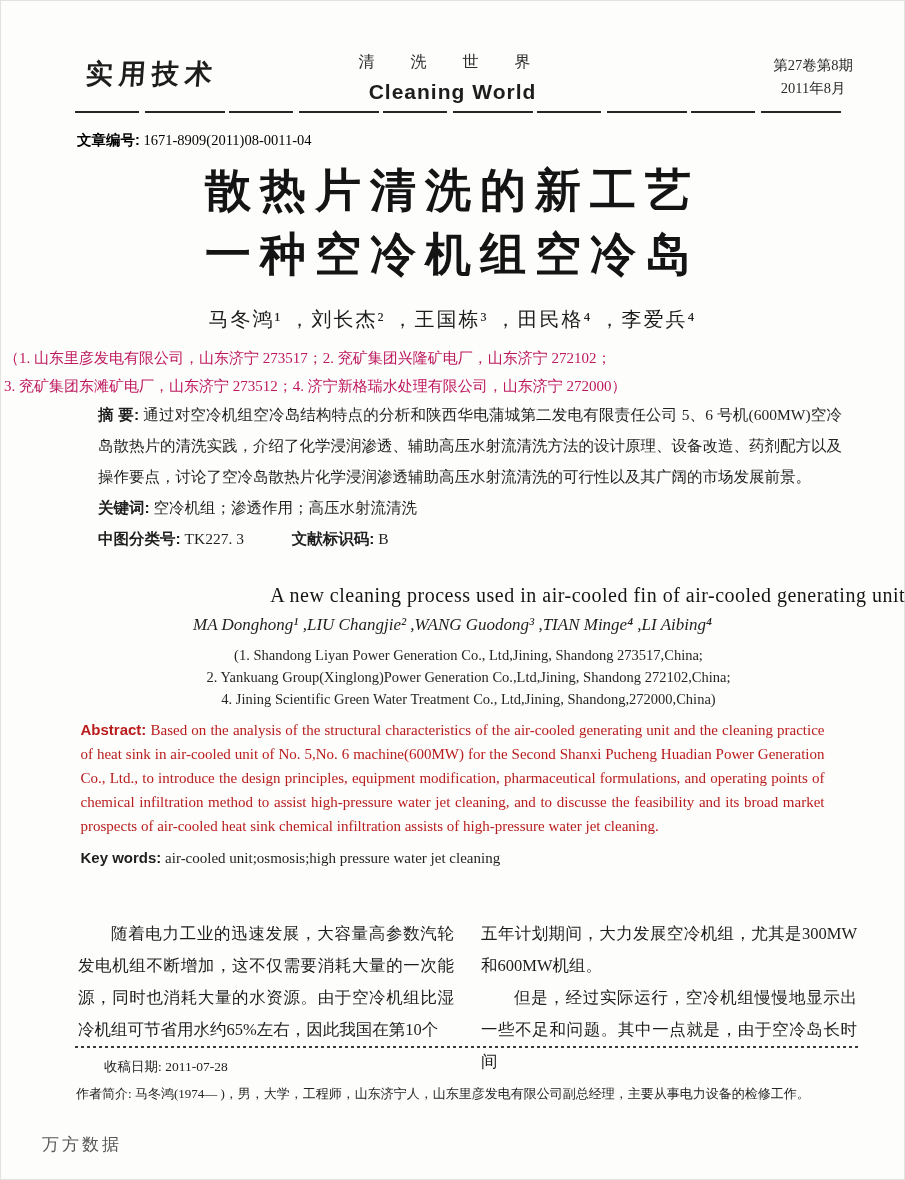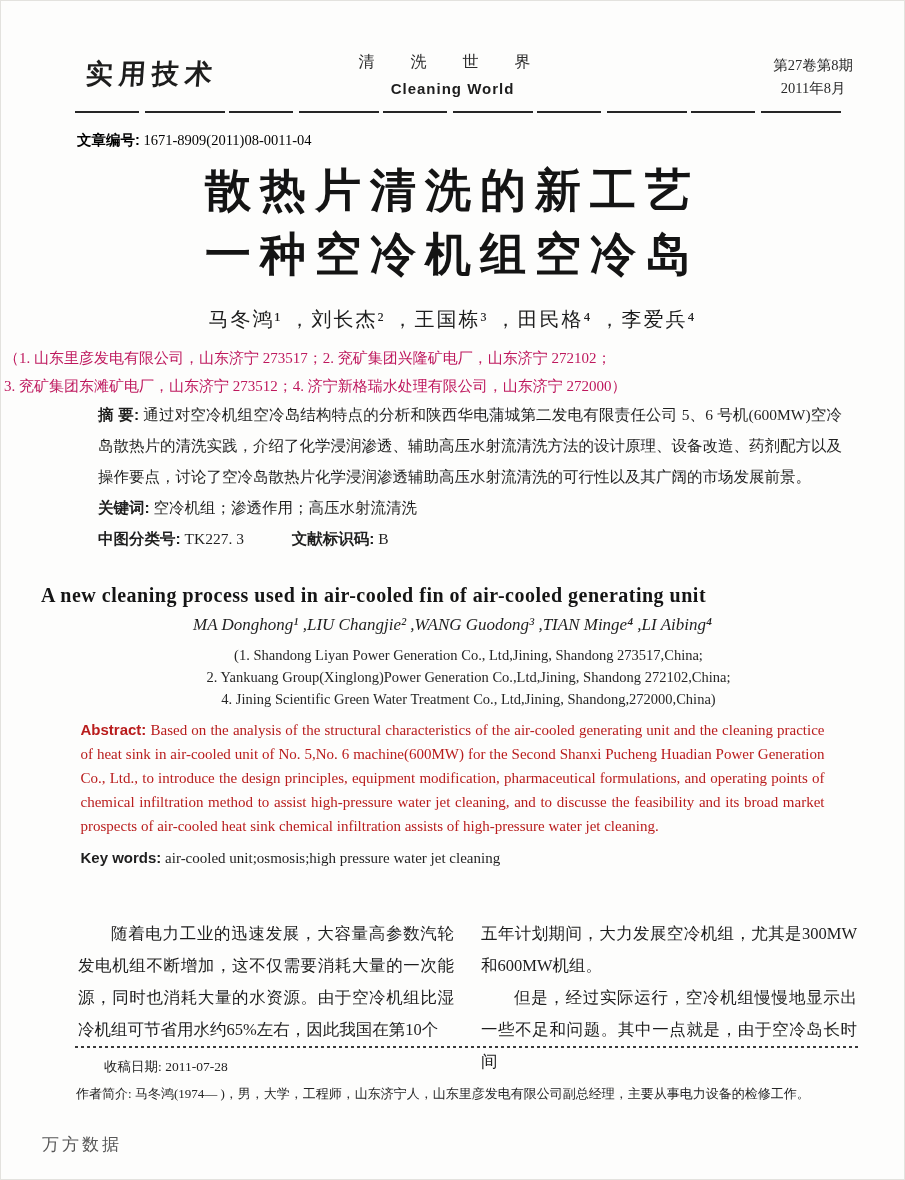--- a/index.html
+++ b/index.html
@@ -23,21 +23,21 @@
     font-weight: bold; font-size: 27px; letter-spacing: 6px;
     transform: skewX(-4deg); color: #1d1d1d;
   }
   .header-center {
     position: absolute; top: 52px; left: 50%; transform: translateX(-50%);
     text-align: center; white-space: nowrap;
   }
   .journal-cn { font-size: 16px; letter-spacing: 16px; color: #2a2a2a; }
   .journal-en {
     font-family: "Liberation Sans", "DejaVu Sans", sans-serif;
-    font-weight: bold; font-size: 15px; letter-spacing: 1px;
+    font-weight: bold; font-size: 21px; letter-spacing: 1px;
     margin-top: 7px; color: #1d1d1d;
   }
   .header-right {
     position: absolute; top: 54px; right: 52px;
     font-size: 14.5px; line-height: 23px; text-align: center; color: #2a2a2a;
   }
   .header-rule {
     position: absolute; top: 111px; left: 75px; width: 770px; height: 2px;
     background: repeating-linear-gradient(90deg, #262626 0 64px, transparent 64px 70px, #262626 70px 150px, transparent 150px 154px);
   }
@@ -66,21 +66,21 @@
   
   .cn-meta {
     position: absolute; top: 399px; left: 98px; width: 744px;
     font-size: 15.5px; line-height: 31px; color: #1f1f1f;
   }
   .cn-meta .para { text-align: justify; }
   .blbl { font-weight: bold; font-family: "Liberation Sans", "DejaVu Sans", sans-serif; }
   
   .en-block { position: absolute; top: 584px; left: 0; width: 100%; }
   .en-title {
-    text-align: left; font-weight: bold; font-size: 20px;
+    text-align: right; font-weight: normal; font-size: 20px;
     letter-spacing: 0.5px; color: #151515; padding-left: 41px;
   }
   .en-authors {
     text-align: center; font-style: italic; font-size: 17px;
     margin-top: 8px; color: #1e1e1e;
   }
   .en-affils { text-align: center; font-size: 14.5px; line-height: 22px; margin-top: 9px; color: #262626; padding-left: 32px; }
   .en-abs {
     margin: 8px auto 8px; width: 744px;
     font-size: 15px; line-height: 24px; text-align: justify; color: #b91c1c;

